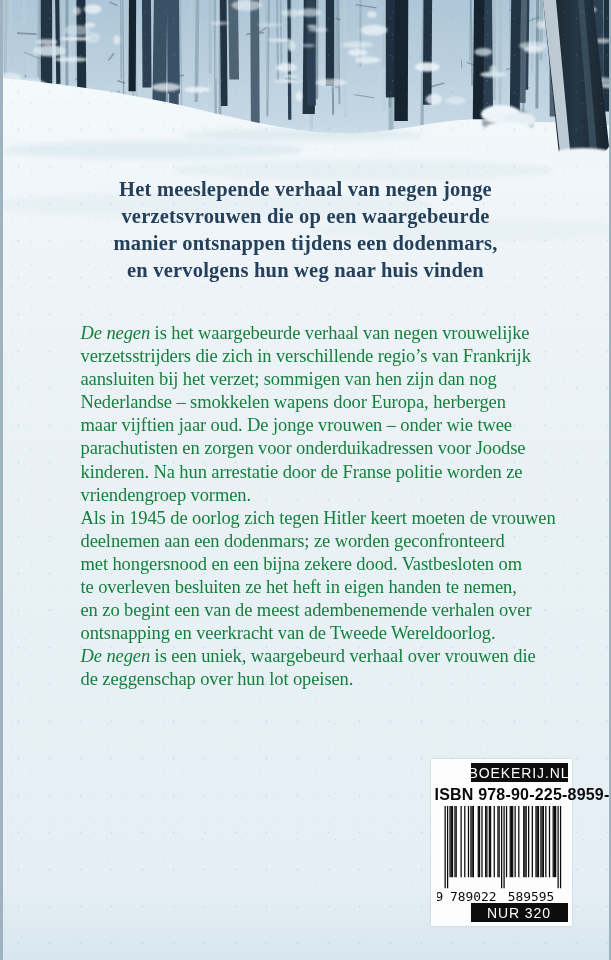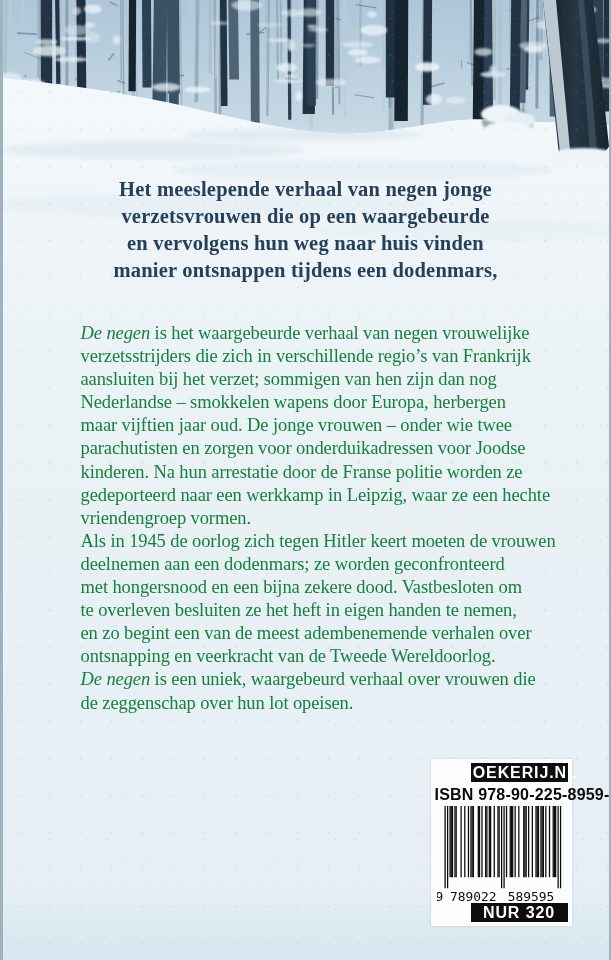--- a/index.html
+++ b/index.html
@@ -40,21 +40,21 @@
     position:absolute;left:428px;top:759px;z-index:3;
     width:141px;
     background:#fdfdfd;
     padding:4px 4px 4px 4px;
     box-sizing:border-box;
     box-shadow:0 0 2px rgba(60,90,110,.25);
   }
   .banner{
     background:#0d0d0d;color:#fdfdfd;
     font-family:"Liberation Sans", sans-serif;
-    font-weight:700;font-size:16px;letter-spacing:.9px;
+    font-weight:400;font-size:14px;letter-spacing:.9px;
     height:19px;display:flex;align-items:center;justify-content:center;margin-left:36px;
   }
   .isbn-line{
     font-family:"Liberation Sans", sans-serif;
     font-weight:700;font-size:16px;letter-spacing:.2px;
     color:#0a0a0a;text-align:center;
     padding:4px 0 2px 0;white-space:nowrap;
   }
   .ean{display:block;margin:0 auto;width:128px;height:97px;}
   .ean text{
@@ -299,33 +299,32 @@
       <path d="M575,0 L581,0 L594,150 L587,152 Z" fill="#3e5260" opacity=".8"></path>
       <ellipse cx="580" cy="158" rx="38" ry="10" fill="#eff5f9" filter="url(#soft)"></ellipse>
     </g>
   </svg>
 
   <div class="texture"></div>
 
   <div class="tagline">
       <div>Het meeslepende verhaal van negen jonge</div>
       <div>verzetsvrouwen die op een waargebeurde</div>
+      <div>manier ontsnappen tijdens een dodenmars,</div>
       <div>en vervolgens hun weg naar huis vinden</div>
-      <div>manier ontsnappen tijdens een dodenmars,</div>
     </div>
 
   <div class="blurb">
       <div><em>De negen</em> is het waargebeurde verhaal van negen vrouwelijke</div>
       <div>verzetsstrijders die zich in verschillende regio’s van Frankrijk</div>
       <div>aansluiten bij het verzet; sommigen van hen zijn dan nog</div>
       <div>Nederlandse – smokkelen wapens door Europa, herbergen</div>
       <div>maar vijftien jaar oud. De jonge vrouwen – onder wie twee</div>
       <div>parachutisten en zorgen voor onderduikadressen voor Joodse</div>
       <div>kinderen. Na hun arrestatie door de Franse politie worden ze</div>
-      <div>gedeporteerd naar een werkkamp in Leipzig, waar ze een hechte</div>
       <div>vriendengroep vormen.</div>
       <div>Als in 1945 de oorlog zich tegen Hitler keert moeten de vrouwen</div>
       <div>deelnemen aan een dodenmars; ze worden geconfronteerd</div>
       <div>met hongersnood en een bijna zekere dood. Vastbesloten om</div>
       <div>te overleven besluiten ze het heft in eigen handen te nemen,</div>
       <div>en zo begint een van de meest adembenemende verhalen over</div>
       <div>ontsnapping en veerkracht van de Tweede Wereldoorlog.</div>
       <div><em>De negen</em> is een uniek, waargebeurd verhaal over vrouwen die</div>
       <div>de zeggenschap over hun lot opeisen.</div>
     </div>

